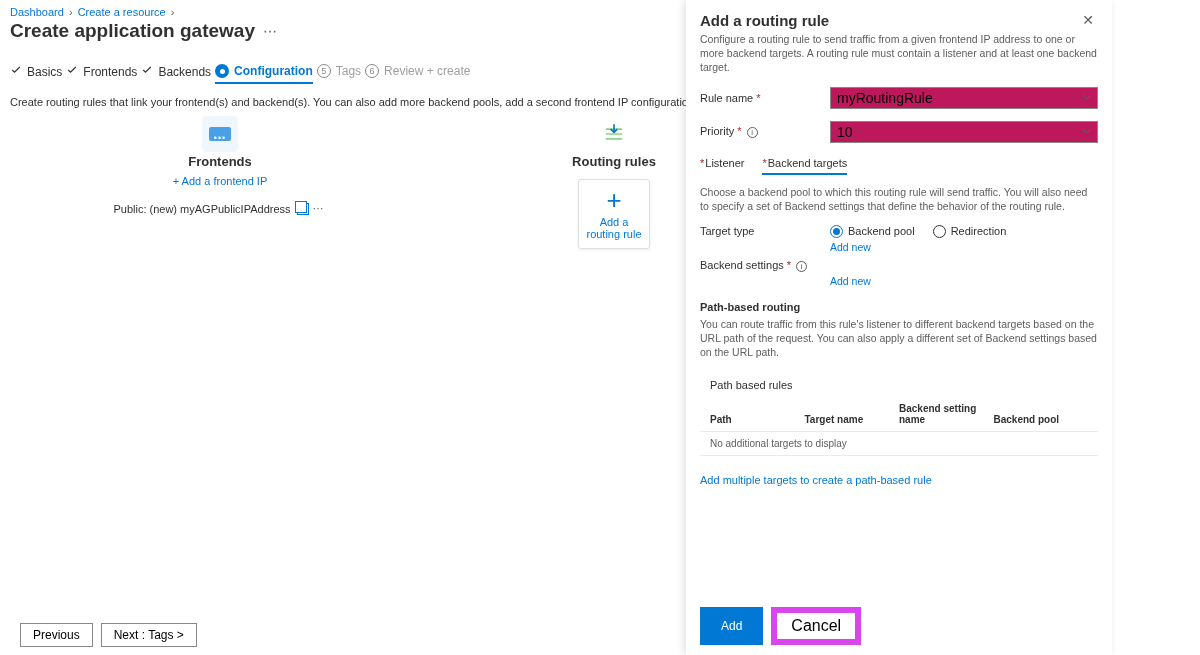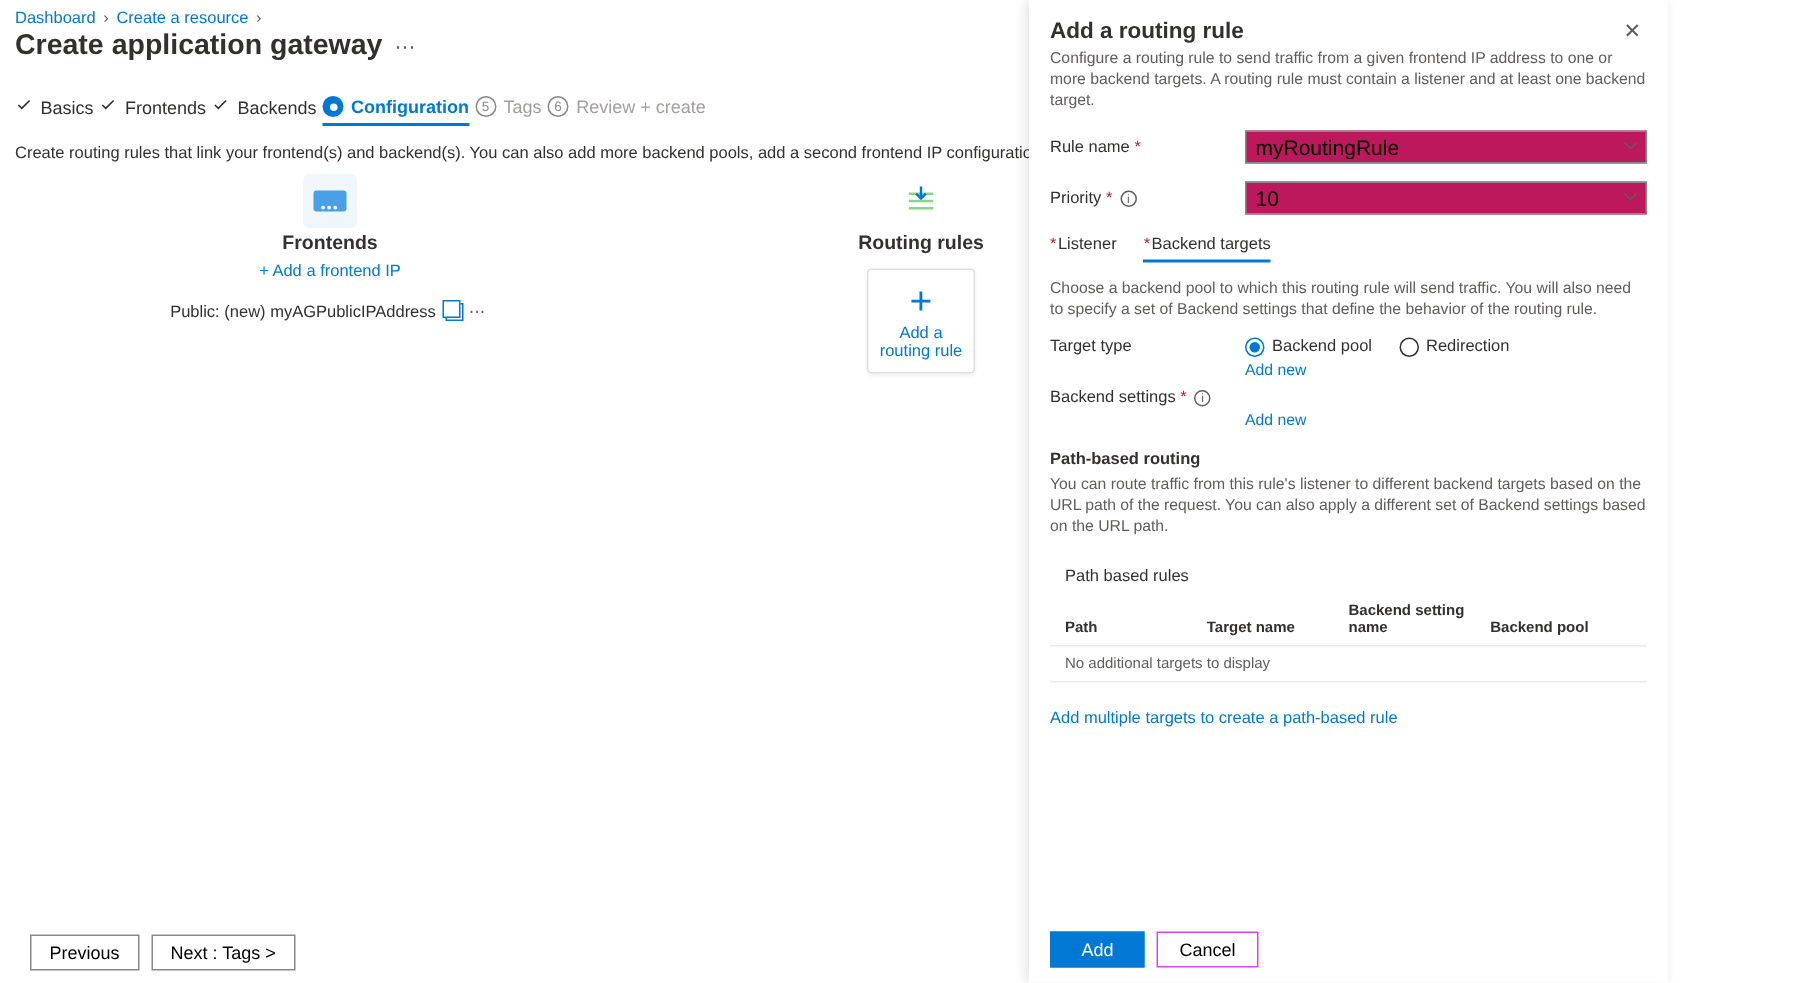--- a/index.html
+++ b/index.html
@@ -73,21 +73,21 @@
   .section-head { font-weight:600; font-size:11px; margin-top:14px; }
   .path-table { margin-top:20px; }
   .path-head-row, .path-data-row { display:flex; padding:6px 10px; font-size:10px;align-items:flex-end; }
   .path-head-row { font-weight:600; border-bottom:1px solid #edebe9; }
   .path-head-row>div, .path-data-row>div { flex:1; }
   .path-head-row>div:first-child, .path-data-row>div:first-child { flex:1; }
   .path-data-row { color:#605e5c; border-bottom:1px solid #edebe9; }
   .add-multi { color:#0078d4; font-size:11px; margin-top:18px; display:inline-block; cursor:pointer; }
   .panel-footer { padding:8px 0 10px; display:flex; gap:8px; border-top:0; }
   .btn-primary { border:1px solid #0078d4; background:#0078d4; color:#fff; padding:4px 20px; font-size:12px; cursor:pointer; }
-  .btn-secondary { border:1px solid #d946ef; background:#fff; padding:4px 14px; font-size:12px; cursor:pointer; }
+  .btn-secondary { border:6px solid #d946ef; background:#fff; padding:4px 14px; font-size:16px; cursor:pointer; }
   svg.chev { width:10px; height:10px; }
 </style>
 </head>
 <body>
 
 <div class="page">
   <div class="main-area">
     <div class="breadcrumb">
       <a>Dashboard</a>
       <span class="sep">›</span>

